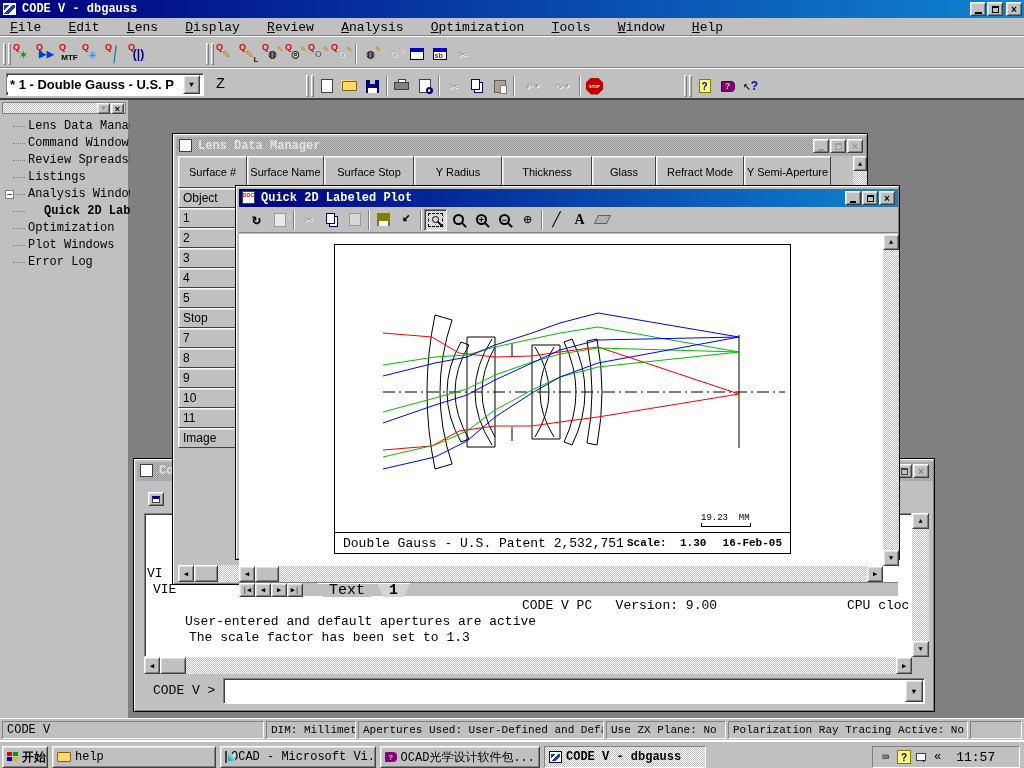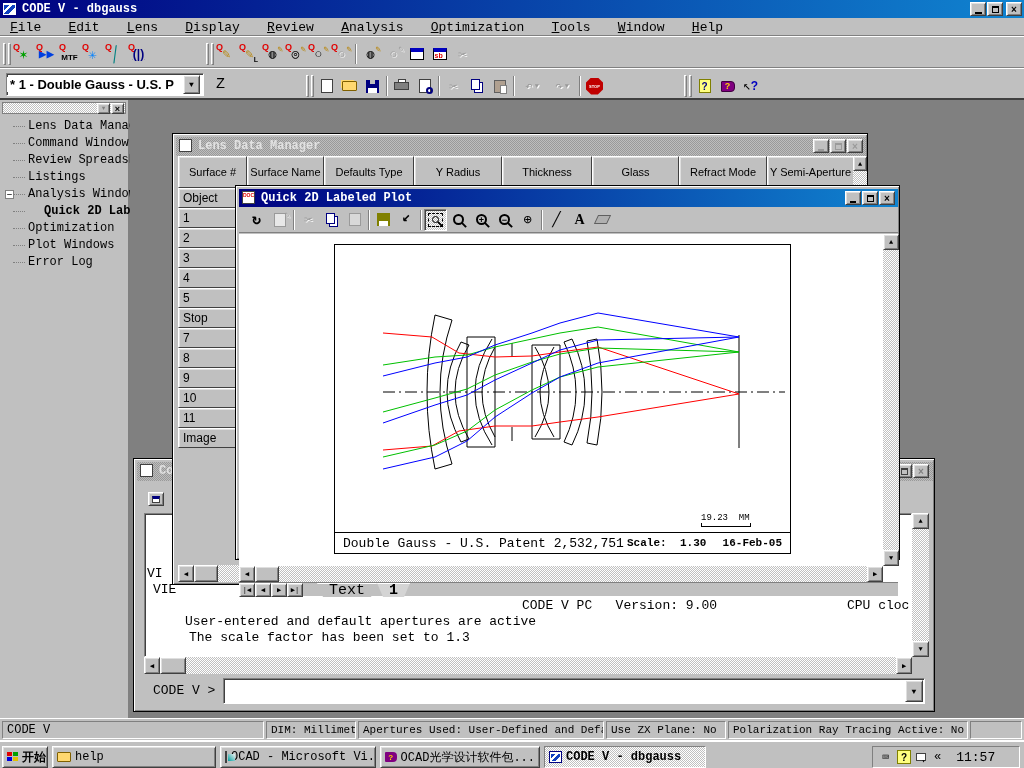--- a/index.html
+++ b/index.html
@@ -302,24 +302,24 @@
         <div class="raised wbtn">
             <span style="width:7px;height:7px;border:1px solid #9a9a9a;border-top:2px solid #9a9a9a;"></span>
           </div>
         <div class="raised wbtn" style="color:#9a9a9a;">×</div>
       </div>
     </div>
 
     <div class="abs" style="left:5px;top:22px;display:flex;">
       <div class="hcell" style="width:69px;height:32px;">Surface #</div>
       <div class="hcell" style="width:77px;height:32px;">Surface Name</div>
-      <div class="hcell" style="width:90px;height:32px;">Defaults Type</div>
+      <div class="hcell" style="width:90px;height:32px;">Surface Stop</div>
       <div class="hcell" style="width:88px;height:32px;">Y Radius</div>
       <div class="hcell" style="width:90px;height:32px;">Thickness</div>
-      <div class="hcell" style="width:87px;height:32px;">Glass</div>
+      <div class="hcell" style="width:64px;height:32px;">Glass</div>
       <div class="hcell" style="width:88px;height:32px;">Refract Mode</div>
       <div class="hcell" style="width:87px;height:32px;">Y Semi-Aperture</div>
     </div>
 
     <div class="abs" style="left:60px;top:54px;width:620px;height:260px;background:#fff;"></div>
 
     <div class="abs" style="left:5px;top:54px;width:68px;">
       <div class="rowhdr" style="height:20px;">Object</div>
       <div class="rowhdr" style="height:20px;">1</div>
       <div class="rowhdr" style="height:20px;">2</div>

